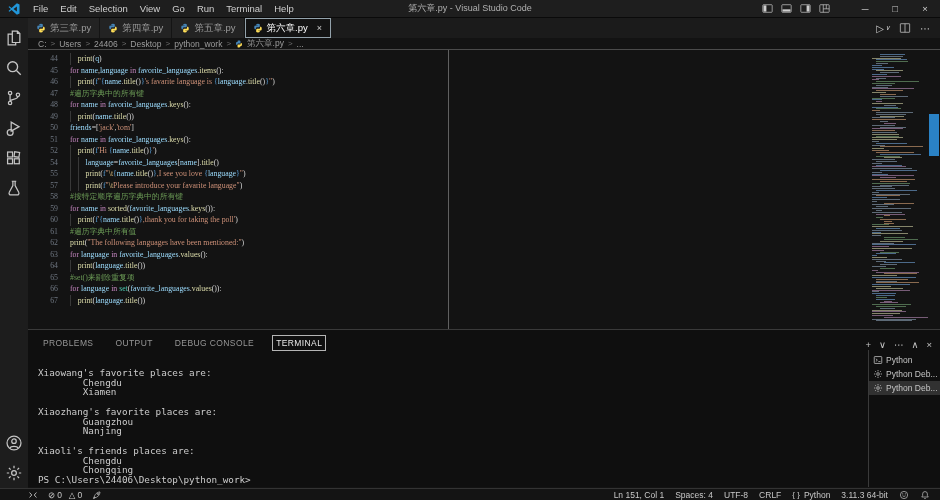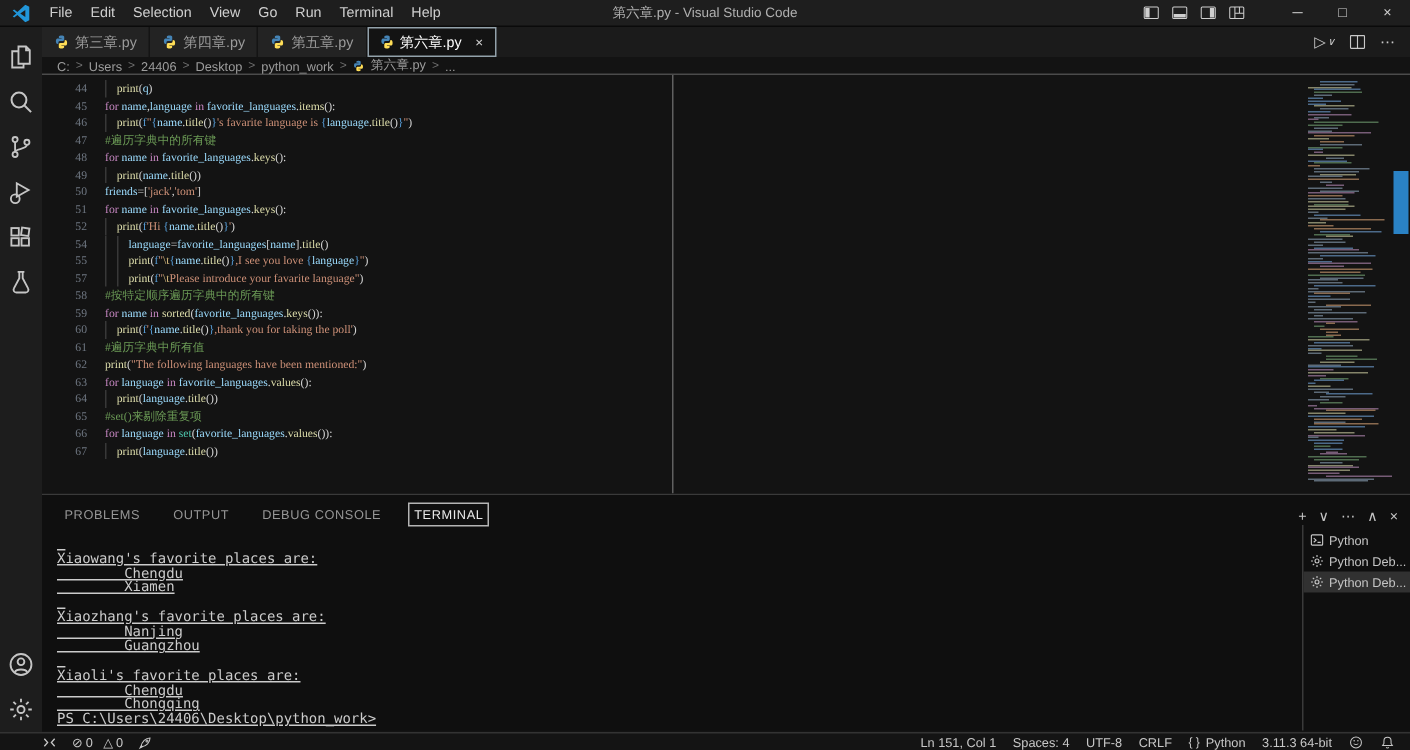--- a/index.html
+++ b/index.html
@@ -60,21 +60,21 @@
   .ovslider { position:absolute; top:64px; right:1px; width:10px; height:42px; background:#2a82c5; }
 
   
   .panel { height:158px; background:#0f0f0f; border-top:1px solid #3a3a3a; display:flex; flex-direction:column; }
   .panel-header { height:20px; display:flex; align-items:flex-end; }
   .panel-tabs { display:flex; gap:16px; padding-left:12px; font-size:8.5px; letter-spacing:.4px; color:#969696; }
   .panel-tab { padding:2px 3px; }
   .panel-tab.active { color:#e9e9e9; outline:1px solid #b5b5b5; }
   .panel-actions { margin-left:auto; display:flex; align-items:center; gap:8px; padding-right:8px; font-size:9.5px; color:#c5c5c5; }
   .panel-body { flex:1; display:flex; min-height:0; }
-  .terminal { flex:1; padding:8px 0 0 10px; font-family:"DejaVu Sans Mono",monospace; font-size:9.3px; line-height:9.75px; color:#cccccc;text-decoration:underline; }
+  .terminal { flex:1; padding:8px 0 0 10px; font-family:"DejaVu Sans Mono",monospace; font-size:9.3px; line-height:9.75px; color:#cccccc; }
   .term-line { height:9.75px; white-space:pre; }
   .sessions { width:72px; border-left:1px solid #3a3a3a; padding-top:3px; }
   .session { height:14px; display:flex; align-items:center; gap:3px; padding-left:4px; font-size:8.5px; color:#c5c5c5; white-space:nowrap; overflow:hidden; }
   .session.selected { background:#313131; }
   .session svg { width:10px; height:10px; flex:none; }
 
   
   .statusbar { height:12px; background:#141414; border-top:1px solid #333; display:flex; align-items:center; font-size:8.5px; color:#c8c8c8; }
   .sb-left { display:flex; align-items:center; gap:10px; padding-left:28px; }
   .sb-right { margin-left:auto; display:flex; align-items:center; gap:11px; padding-right:10px; white-space:nowrap; }
@@ -534,24 +534,24 @@
         </div>
       </div>
       <div class="panel-body">
         <div class="terminal" id="terminal">
             <div class="term-line"> </div>
             <div class="term-line">Xiaowang's favorite places are:</div>
             <div class="term-line">        Chengdu</div>
             <div class="term-line">        Xiamen</div>
             <div class="term-line"> </div>
             <div class="term-line">Xiaozhang's favorite places are:</div>
+            <div class="term-line">        Guangzhou</div>
             <div class="term-line">        Nanjing</div>
-            <div class="term-line">        Guangzhou</div>
             <div class="term-line"> </div>
-            <div class="term-line">Xiaoli's favorite places are:</div>
+            <div class="term-line">Xiaoli's friends places are:</div>
             <div class="term-line">        Chengdu</div>
             <div class="term-line">        Chongqing</div>
             <div class="term-line">PS C:\Users\24406\Desktop\python_work&gt;</div>
           </div>
         <div class="sessions" id="sessions">
             <div class="session">
               <span>
                 <svg viewBox="0 0 16 16" fill="none" stroke="#c8c8c8" stroke-width="1.2">
                   <rect x="2" y="2.5" width="12" height="11" rx="1"></rect>
                   <path d="M4.5 6l2.5 2.2-2.5 2.2M8.5 10.5H12"></path>

